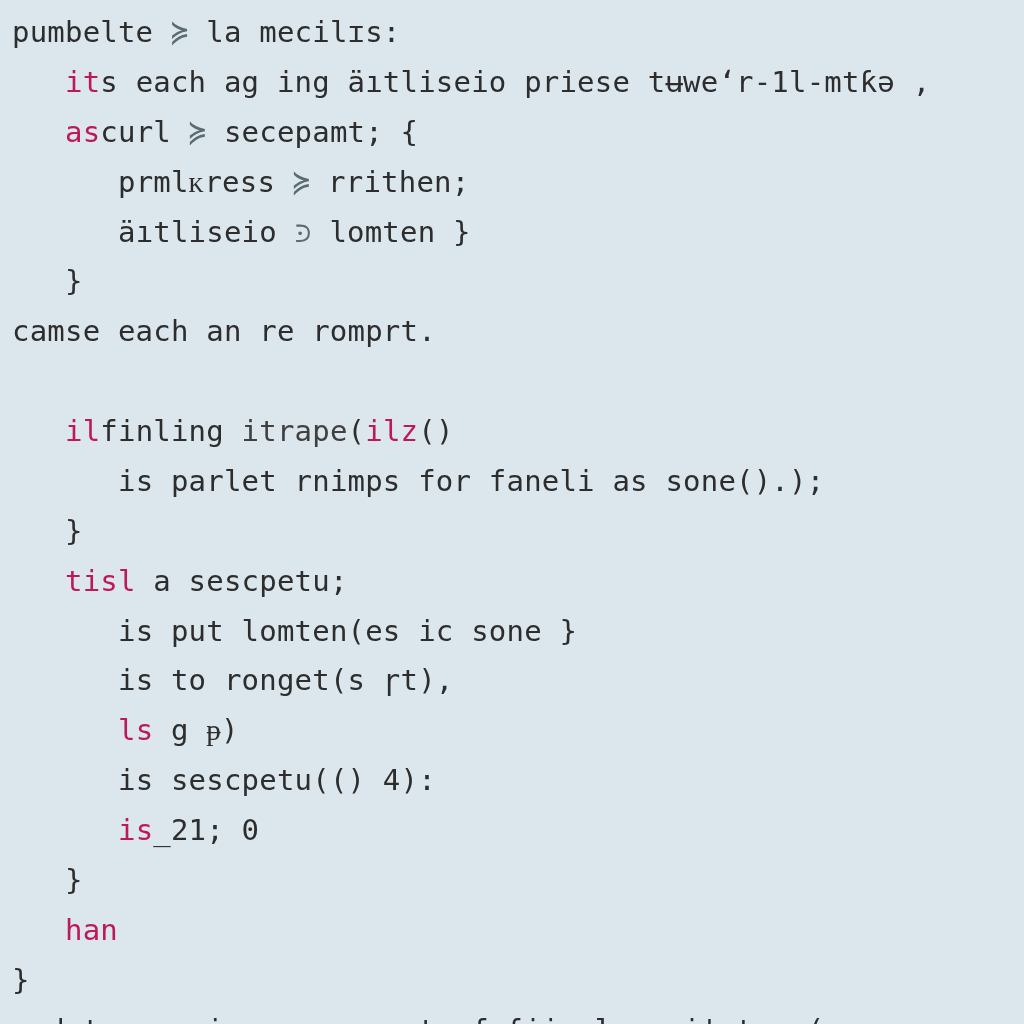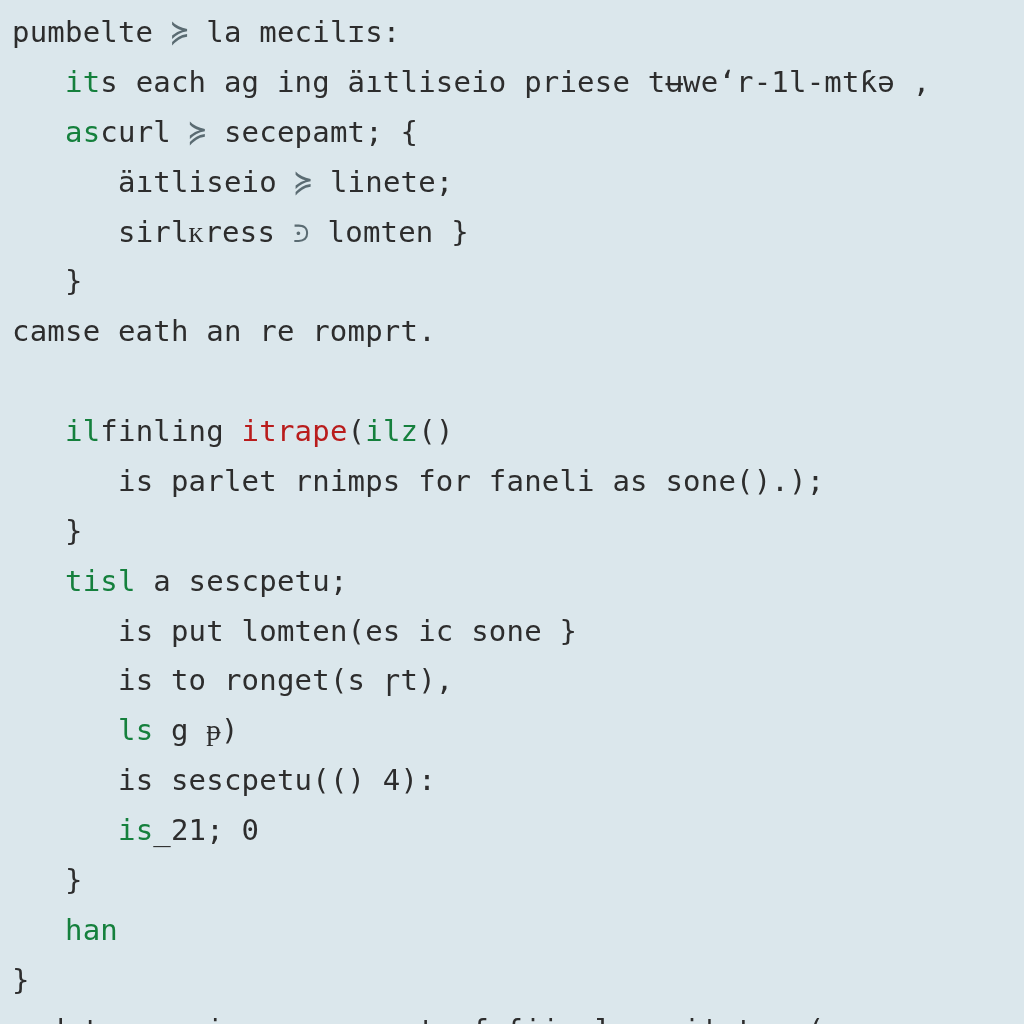--- a/index.html
+++ b/index.html
@@ -13,36 +13,36 @@
   pre.code {
     margin: 0;
     padding: 8px 12px 0 12px;
     font-family: "Menlo", "DejaVu Sans Mono", "Consolas", monospace;
     font-size: 29px;
     line-height: 1.72;
     color: #2d2d2d;
     white-space: pre;
     letter-spacing: 0.2px;
   }
-  .kw { color: #15803d; text-align: center; }   
-  .fn { color: #b91c1c; }   
+  .kw { color: #be185d; text-align: center; }   
+  .fn { color: #404040; }   
   .id { color: #2d2d2d; }
   .pn { color: #2d2d2d; }
   .op { color: #5a6b72; font-weight: 500; }
 </style>
 </head>
 <body>
 
 <pre class="code"><span><span class="id">pumbelte </span><span class="op">≽</span><span class="id"> la mecilɪs:</span></span>
 <span>   <span class="kw">it</span><span class="id">s each ag ing äıtliseio priese tʉweʻr-1l-mtƙə ,</span></span>
 <span>   <span class="kw">as</span><span class="id">curl </span><span class="op">≽</span><span class="id"> secepamt; {</span></span>
-<span>      <span class="id">äıtliseio </span><span class="op">≽</span><span class="id"> linete;</span></span>
-<span>      <span class="id">sirlᴋress </span><span class="op">⪾</span><span class="id"> lomten }</span></span>
+<span>      <span class="id">prmlᴋress </span><span class="op">≽</span><span class="id"> rrithen;</span></span>
+<span>      <span class="id">äıtliseio </span><span class="op">⪾</span><span class="id"> lomten }</span></span>
 <span>   <span class="pn">}</span></span>
-<span><span class="id">camse eath an re romprt.</span></span>
+<span><span class="id">camse each an re romprt.</span></span>
 <span><span class="id"> </span></span>
 <span>   <span class="kw">il</span><span class="id">finling </span><span class="fn">itrape</span><span class="pn">(</span><span class="kw">ilz</span><span class="pn">()</span></span>
 <span>      <span class="id">is parlet rnimps for faneli as sone().);</span></span>
 <span>   <span class="pn">}</span></span>
 <span>   <span class="kw">tisl</span><span class="id"> a sescpetu;</span></span>
 <span>      <span class="id">is put lomten(es ic sone }</span></span>
 <span>      <span class="id">is to ronget(s ɼt),</span></span>
 <span>      <span class="kw">ls</span><span class="id"> g ᵽ)</span></span>
 <span>      <span class="id">is sescpetu(() 4):</span></span>
 <span>      <span class="kw">is</span><span class="id">_21; 0</span></span>

